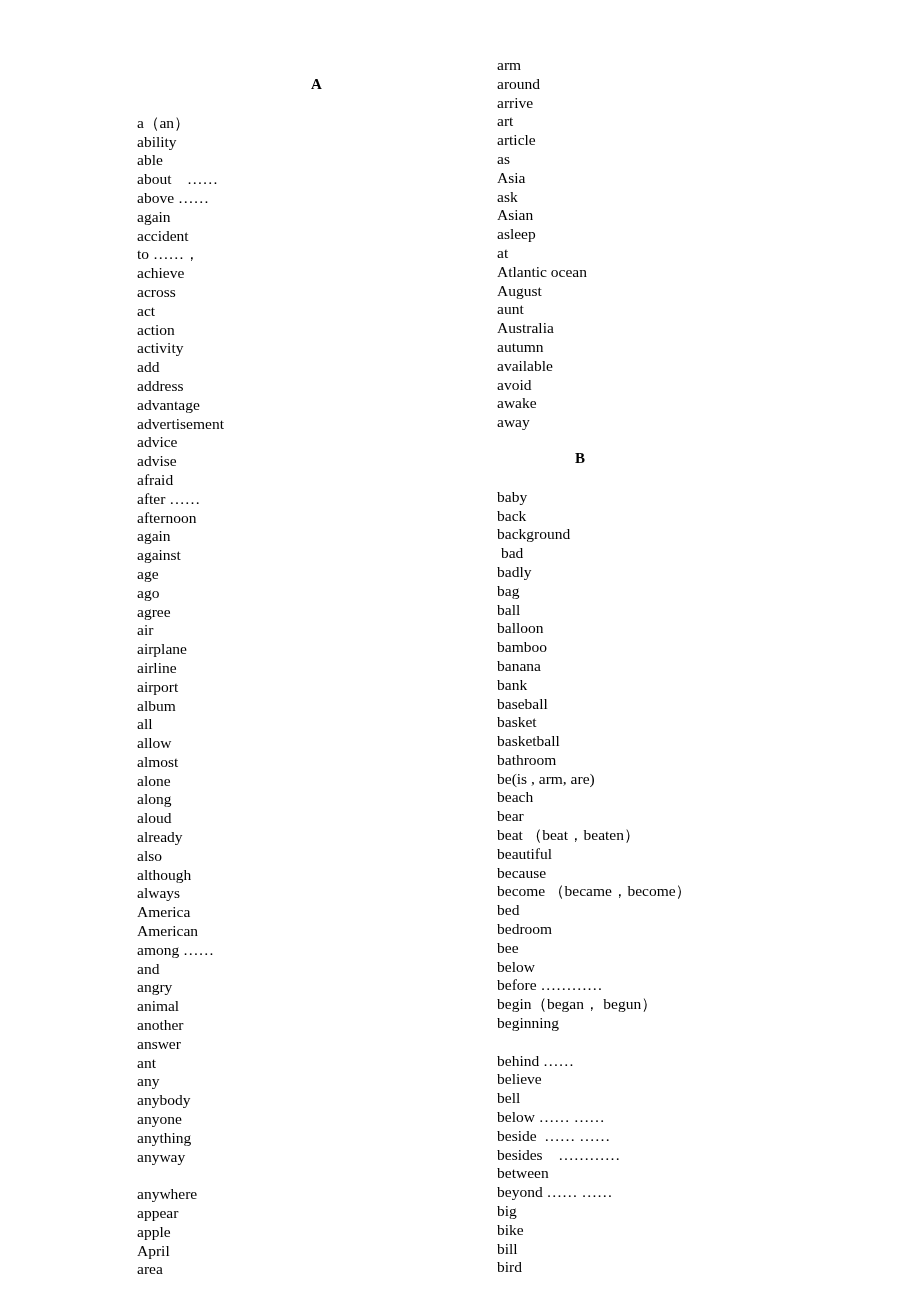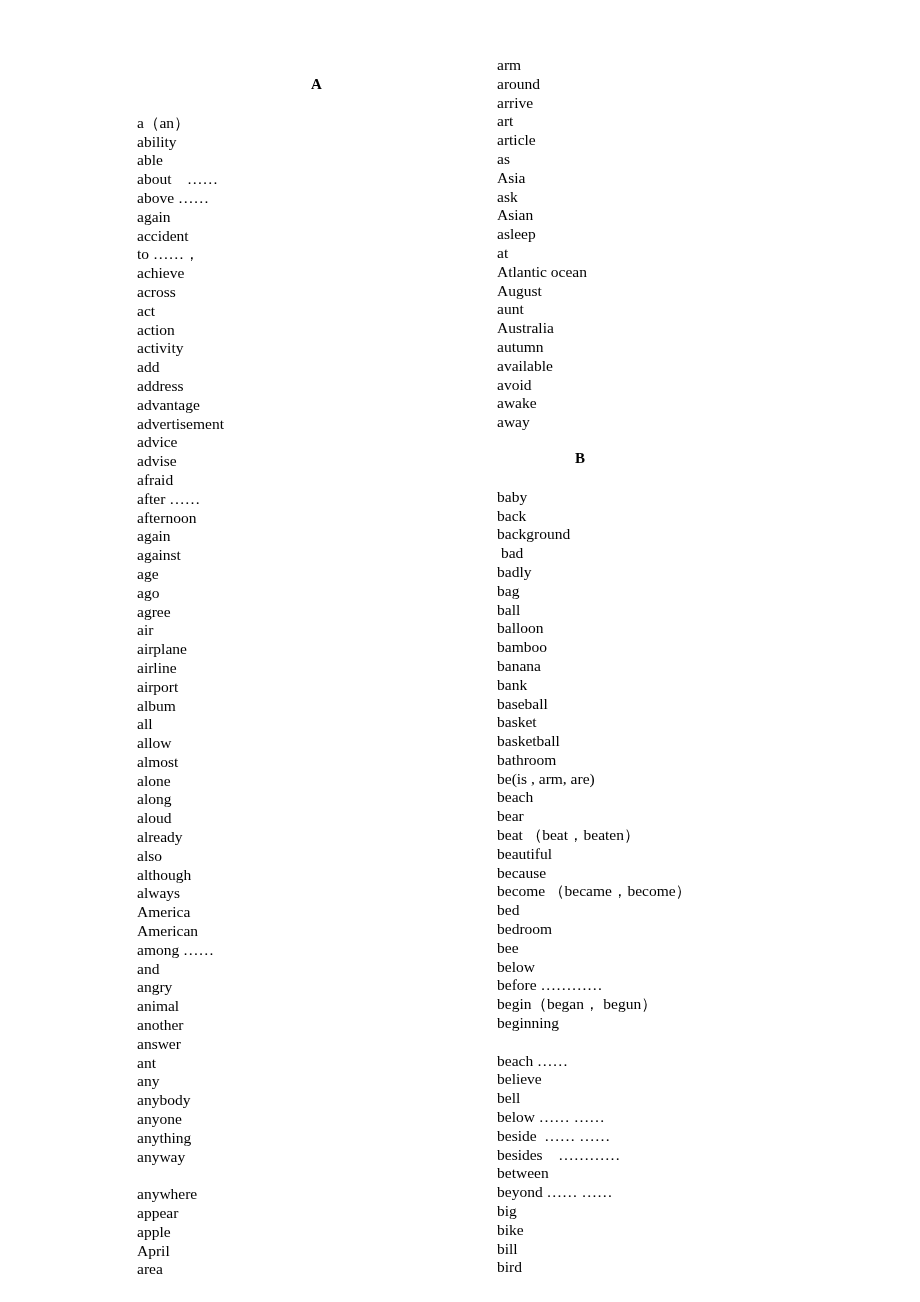--- a/index.html
+++ b/index.html
@@ -185,21 +185,21 @@
         <li>because</li>
         <li>become （became，become）</li>
         <li>bed</li>
         <li>bedroom</li>
         <li>bee</li>
         <li>below</li>
         <li>before …………</li>
         <li>begin（began， begun）</li>
         <li>beginning</li>
         <li class="blank"></li>
-        <li>beach ……</li>
+        <li>behind ……</li>
         <li>believe</li>
         <li>bell</li>
         <li>below …… ……</li>
         <li>beside  …… ……</li>
         <li>besides    …………</li>
         <li>between</li>
         <li>beyond …… ……</li>
         <li>big</li>
         <li>bike</li>
         <li>bill</li>

